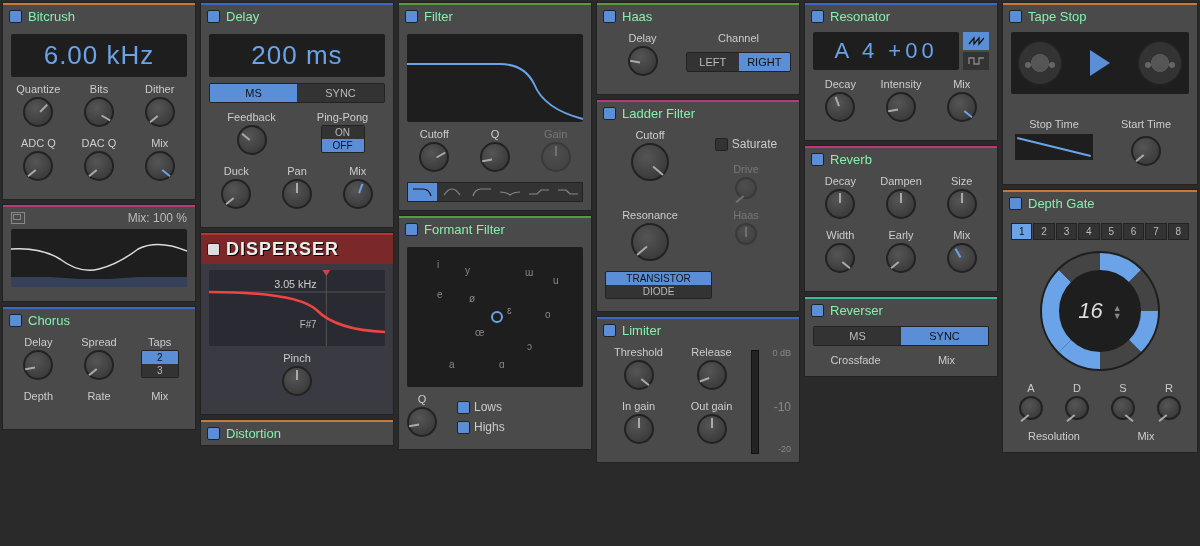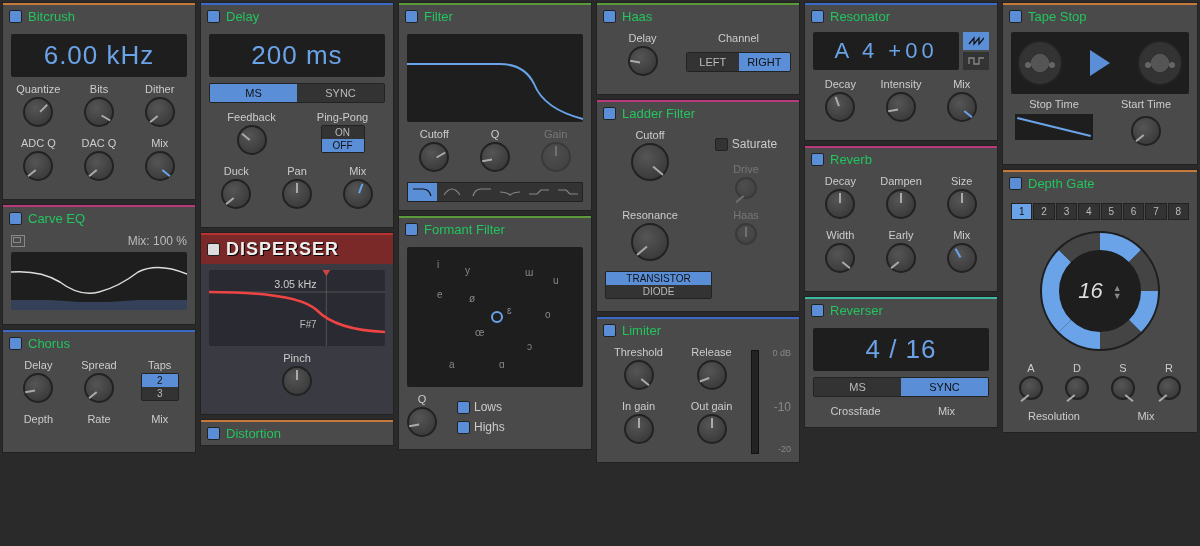--- a/index.html
+++ b/index.html
@@ -28,21 +28,21 @@
     padding: 4px 6px;
     gap: 6px;
   }
   .pwr {
     width: 13px; height: 13px;
     border: 1px solid #222;
     background: #5a8fd8;
     border-radius: 2px;
   }
   .pwr.off { background: #ddd; }
-  .title { color: #22c55e; font-size: 13px; }
+  .title { color: #86efac; font-size: 13px; }
   .body { padding: 4px 8px 8px; }
   .display {
     background: #1e1e1e;
     color: #6aa3e8;
     text-align: center;
     font-size: 26px;
     padding: 6px 4px;
     margin: 2px 0 6px;
     border-radius: 2px;
     letter-spacing: 1px;
@@ -171,24 +171,20 @@
         <div class="kcell">
             <div class="klabel">Mix</div>
             <div class="knob blue" style="--rot:130deg"></div>
           </div>
       </div>
     </div>
   </div>
 
   <div class="module">
     <div class="bar" style="background:#b83a7a"></div>
-    <div class="hdr">
-        <div class="pwr"></div>
-        <span class="title">Carve EQ</span>
-      </div>
     <div class="body">
       <div style="display:flex;justify-content:space-between;align-items:center;margin-bottom:4px">
         <span style="border:1px solid #888;width:14px;height:12px;display:inline-block;position:relative">
           <span style="position:absolute;border:1px solid #888;width:8px;height:6px;left:1px;top:1px"></span>
         </span>
         <span style="font-size:12px;color:#bbb">Mix: 100 %</span>
       </div>
       <div class="graph" style="height:58px">
         <svg width="100%" height="100%" viewBox="0 0 180 58" preserveAspectRatio="none">
           <path d="M0,48 L40,48 L70,50 L100,50 L130,48 L180,48 L180,58 L0,58 Z" fill="#3a4a66" opacity="0.8"></path>
@@ -591,21 +587,20 @@
     </div>
   </div>
 
   <div class="module">
     <div class="bar" style="background:#3ab8a0"></div>
     <div class="hdr">
         <div class="pwr"></div>
         <span class="title">Reverser</span>
       </div>
     <div class="body">
-      <div class="display">4 / 16</div>
       <div class="seg">
         <div>MS</div>
         <div class="on">SYNC</div>
       </div>
       <div class="row" style="margin-top:8px;margin-bottom:0">
         <div class="kcell">
             <div class="klabel">Crossfade</div>
           </div>
         <div class="kcell">
             <div class="klabel">Mix</div>
@@ -621,21 +616,21 @@
     <div class="hdr">
         <div class="pwr"></div>
         <span class="title">Tape Stop</span>
       </div>
     <div class="body">
       <div style="background:#1e1e1e;padding:8px 6px;border-radius:2px;display:flex;align-items:center;justify-content:space-between">
         <div class="tapereel"></div>
         <div class="playbtn"></div>
         <div class="tapereel"></div>
       </div>
-      <div class="row" style="margin-top:4px">
+      <div class="row" style="margin-top:24px">
         <div class="kcell">
           <div class="klabel">Stop Time</div>
           <div style="background:#1e1e1e;height:26px;margin:4px 4px 0">
             <svg width="100%" height="100%" viewBox="0 0 70 26" preserveAspectRatio="none">
                 <path d="M2,4 L68,22" stroke="#6aa3e8" stroke-width="2"></path>
               </svg>
           </div>
         </div>
         <div class="kcell">
             <div class="klabel">Start Time</div>

